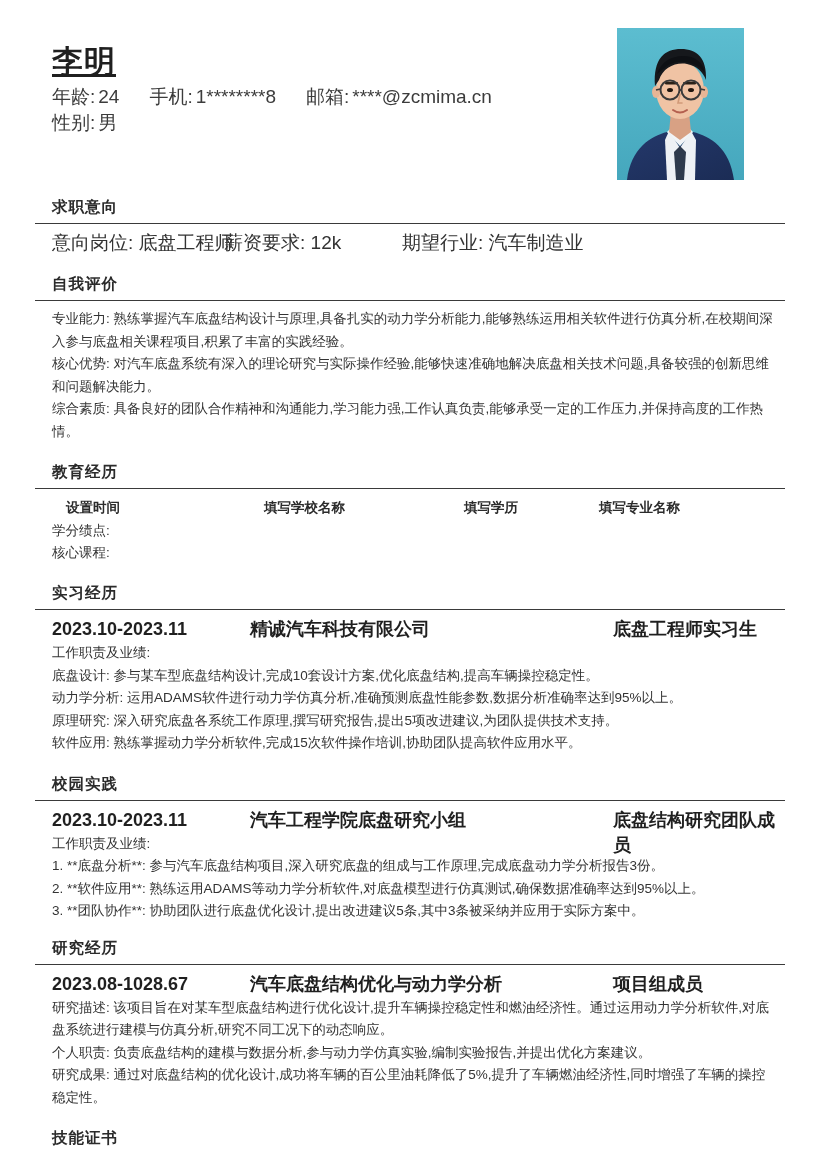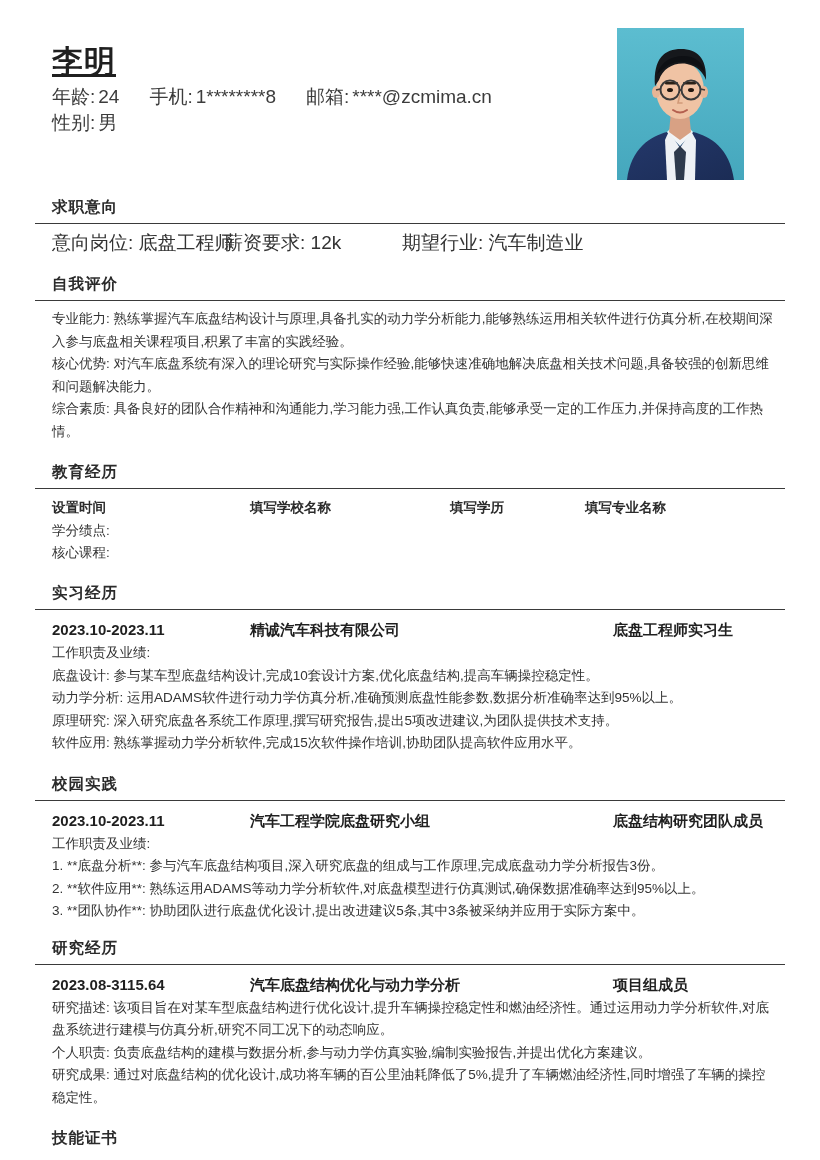--- a/index.html
+++ b/index.html
@@ -78,27 +78,27 @@
 
   
   .intent-row { font-size: 19px; color: #333333; line-height: 24px; white-space: nowrap; }
   .intent-cell { display: inline-block; }
   .i-w1 { width: 172px; }
   .i-w2 { width: 178px; }
 
   
   .edu-head { font-size: 13.5px; font-weight: bold; color: #2b2b2b; line-height: 24px; white-space: nowrap; }
   .edu-c { display: inline-block; }
-  .e-w1 { width: 198px; }
+  .e-w1 { width: 198px; margin-left: 14px; }
   .e-w2 { width: 200px; }
   .e-w3 { width: 135px; }
   .edu-sub { font-size: 13.5px; color: #333333; line-height: 22px; }
 
   
-  .exp-head { font-weight: bold; font-size: 15px; color: #1f1f1f; line-height: 25px; position: relative; height: 25px; }
+  .exp-head { font-weight: bold; font-size: 18px; color: #1f1f1f; line-height: 25px; position: relative; height: 25px; }
   .exp-date { position: absolute; left: 0; }
   .exp-org  { position: absolute; left: 198px; }
   .exp-role { position: absolute; left: 561px; }
   .exp-line { font-size: 13.5px; line-height: 22.5px; color: #333333; }
   .sp-14 { height: 14px; }
   .sp-18 { height: 18px; }
 </style>
 </head>
 <body>
 
@@ -242,21 +242,21 @@
     <div class="exp-line">1. **底盘分析**: 参与汽车底盘结构项目,深入研究底盘的组成与工作原理,完成底盘动力学分析报告3份。</div>
     <div class="exp-line">2. **软件应用**: 熟练运用ADAMS等动力学分析软件,对底盘模型进行仿真测试,确保数据准确率达到95%以上。</div>
     <div class="exp-line">3. **团队协作**: 协助团队进行底盘优化设计,提出改进建议5条,其中3条被采纳并应用于实际方案中。</div>
     <div class="sp-14"></div>
   </div>
 
   <div class="section">
     <div class="section-title">研究经历</div>
     <div class="section-rule"></div>
     <div class="exp-head">
-      <span class="exp-date">2023.08-3115.64</span>
+      <span class="exp-date">2023.08-1028.67</span>
       <span class="exp-org">汽车底盘结构优化与动力学分析</span>
       <span class="exp-role">项目组成员</span>
     </div>
     <div class="exp-line">研究描述: 该项目旨在对某车型底盘结构进行优化设计,提升车辆操控稳定性和燃油经济性。通过运用动力学分析软件,对底盘系统进行建模与仿真分析,研究不同工况下的动态响应。</div>
     <div class="exp-line">个人职责: 负责底盘结构的建模与数据分析,参与动力学仿真实验,编制实验报告,并提出优化方案建议。</div>
     <div class="exp-line">研究成果: 通过对底盘结构的优化设计,成功将车辆的百公里油耗降低了5%,提升了车辆燃油经济性,同时增强了车辆的操控稳定性。</div>
     <div class="sp-18"></div>
   </div>
 
   <div class="section">

